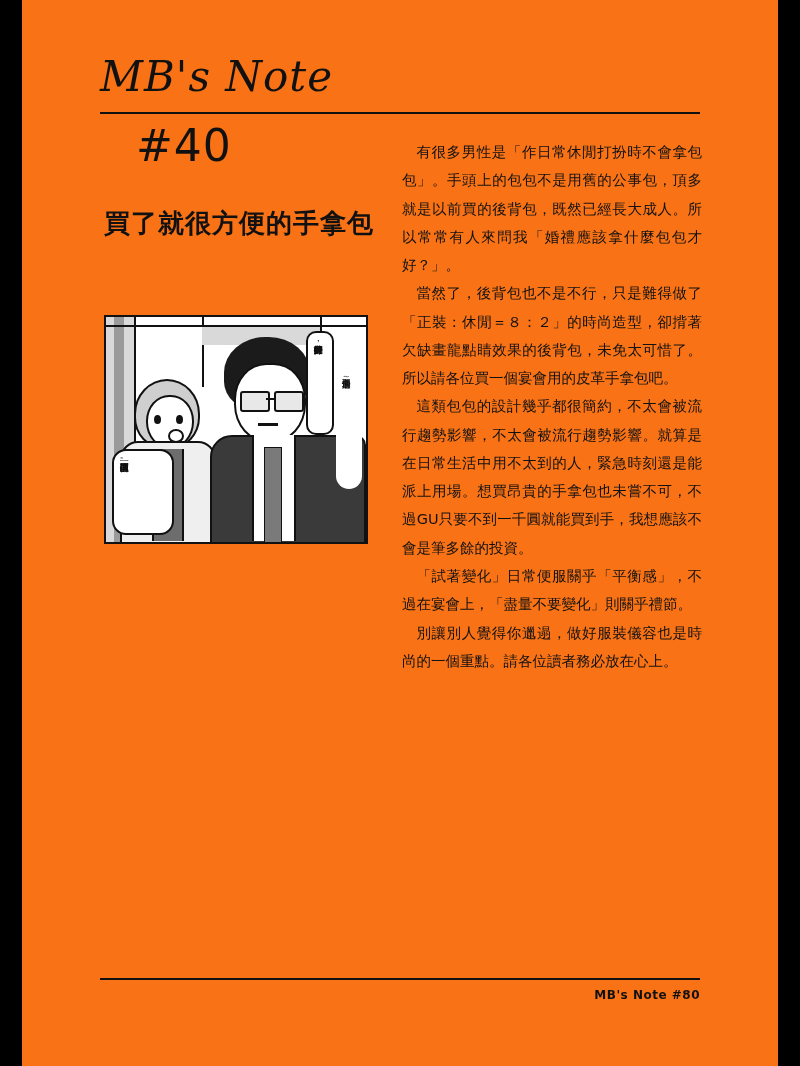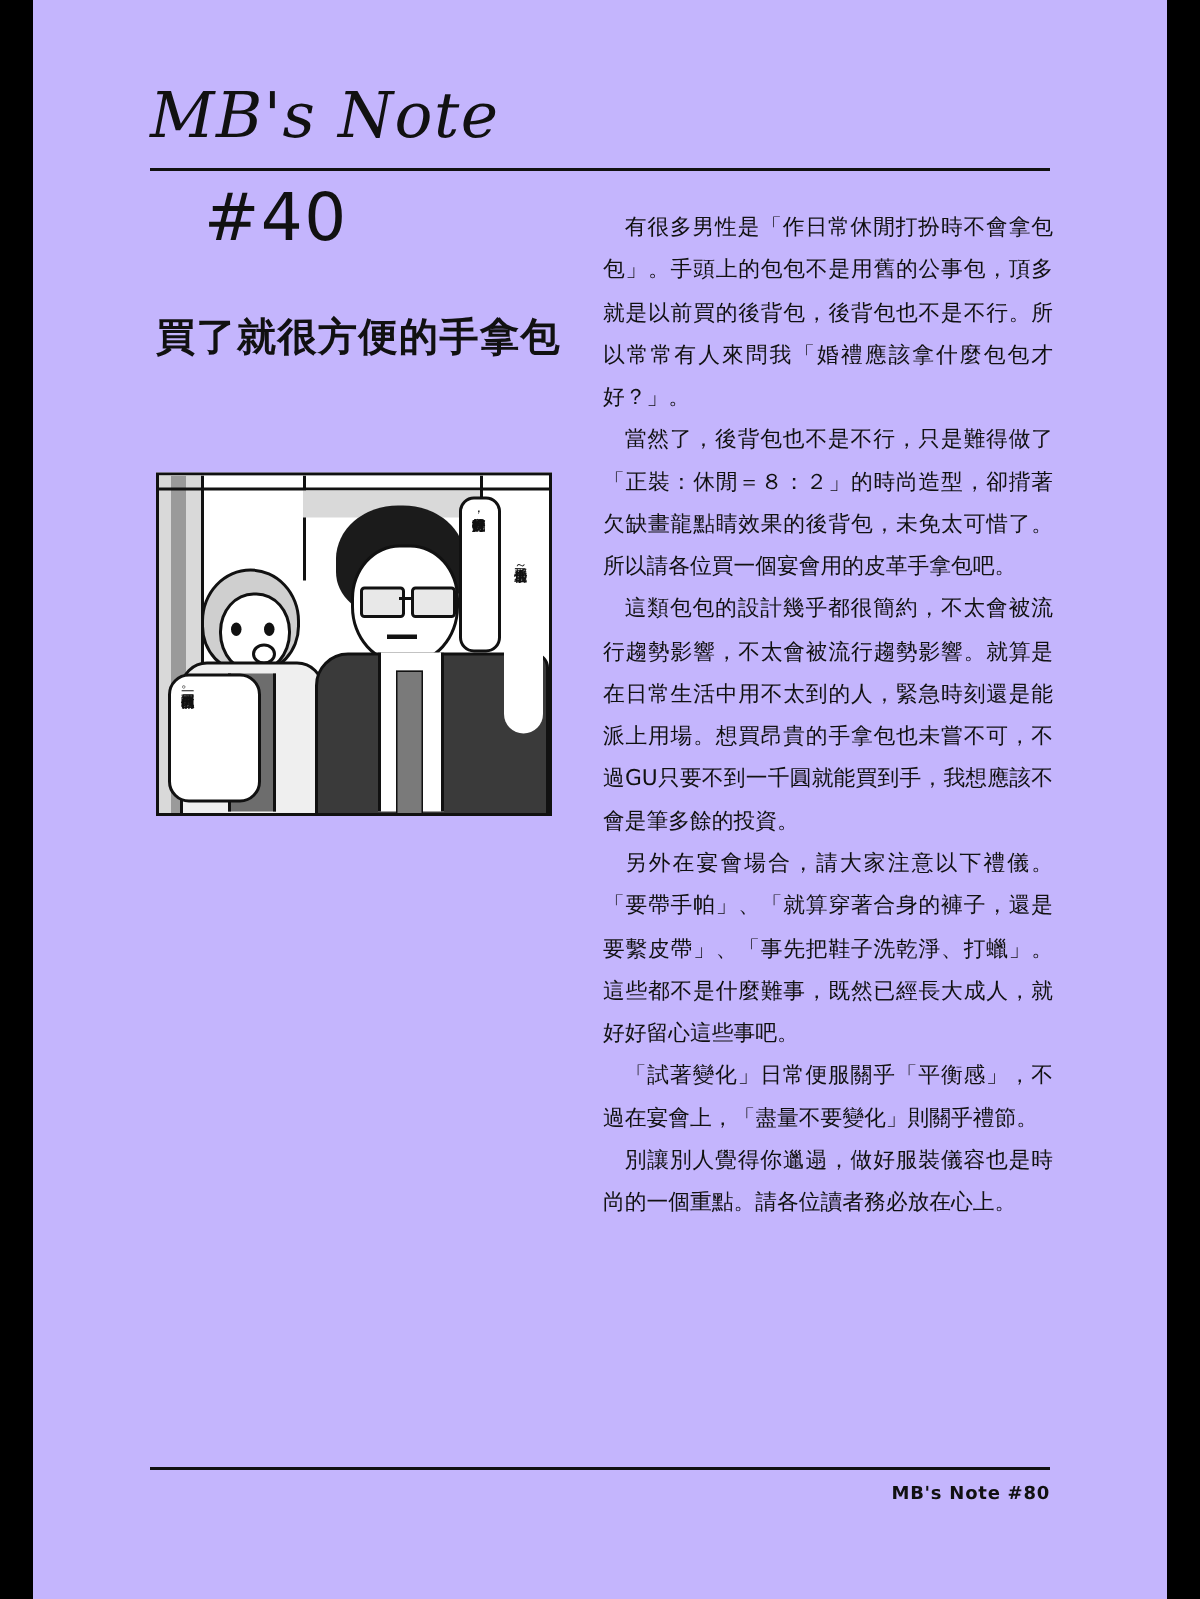--- a/index.html
+++ b/index.html
@@ -7,21 +7,21 @@
     padding: 0;
     background: #ffffff;
   }
   body {
     font-family: "DejaVu Sans", "Liberation Sans", sans-serif;
   }
   .page {
     position: relative;
     width: 800px;
     height: 1066px;
-    background: #c4b5fd;
+    background: #f97316;
     overflow: hidden;
   }
   
   .edge-bar {
     position: absolute;
     top: 0;
     bottom: 0;
     width: 22px;
     background: #000000;
   }
@@ -69,21 +69,21 @@
     font-weight: 400;
     color: #111;
     letter-spacing: 1px;
     margin-left: 34px;
   }
   .article-title {
     position: absolute;
     left: 82px;
     top: 205px;
     width: 290px;
-    font-family: Liberation Serif, serif;
+    font-family: Liberation Mono, monospace;
     font-size: 26px;
     font-weight: 700;
     color: #111;
     line-height: 1.55;
     letter-spacing: 1px;
   }
 
   
   .panel {
     position: absolute;
@@ -342,24 +342,23 @@
         <div class="bubble bubble-b">
           <div class="bubble-text">我覺得有好好打扮的時候，</div>
         </div>
         <div class="bubble bubble-c">
           <div class="bubble-text">最適合拿那個了～</div>
         </div>
       </div>
     </div>
 
     <div class="body-col">
-      <p>有很多男性是「作日常休閒打扮時不會拿包包」。手頭上的包包不是用舊的公事包，頂多就是以前買的後背包，後背包也不是不行。所以常常有人來問我「婚禮應該拿什麼包包才好？」。</p>
+      <p>有很多男性是「作日常休閒打扮時不會拿包包」。手頭上的包包不是用舊的公事包，頂多就是以前買的後背包，既然已經長大成人。所以常常有人來問我「婚禮應該拿什麼包包才好？」。</p>
       <p>當然了，後背包也不是不行，只是難得做了「正裝：休閒＝８：２」的時尚造型，卻揹著欠缺畫龍點睛效果的後背包，未免太可惜了。所以請各位買一個宴會用的皮革手拿包吧。</p>
       <p>這類包包的設計幾乎都很簡約，不太會被流行趨勢影響，不太會被流行趨勢影響。就算是在日常生活中用不太到的人，緊急時刻還是能派上用場。想買昂貴的手拿包也未嘗不可，不過GU只要不到一千圓就能買到手，我想應該不會是筆多餘的投資。</p>
-      <p>另外在宴會場合，請大家注意以下禮儀。「要帶手帕」、「就算穿著合身的褲子，還是要繫皮帶」、「事先把鞋子洗乾淨、打蠟」。這些都不是什麼難事，既然已經長大成人，就好好留心這些事吧。</p>
       <p>「試著變化」日常便服關乎「平衡感」，不過在宴會上，「盡量不要變化」則關乎禮節。</p>
       <p>別讓別人覺得你邋遢，做好服裝儀容也是時尚的一個重點。請各位讀者務必放在心上。</p>
     </div>
 
     <div class="footer-rule"></div>
     <div class="footer-label">MB's Note #80</div>
 
   </div>
 </div>
 

